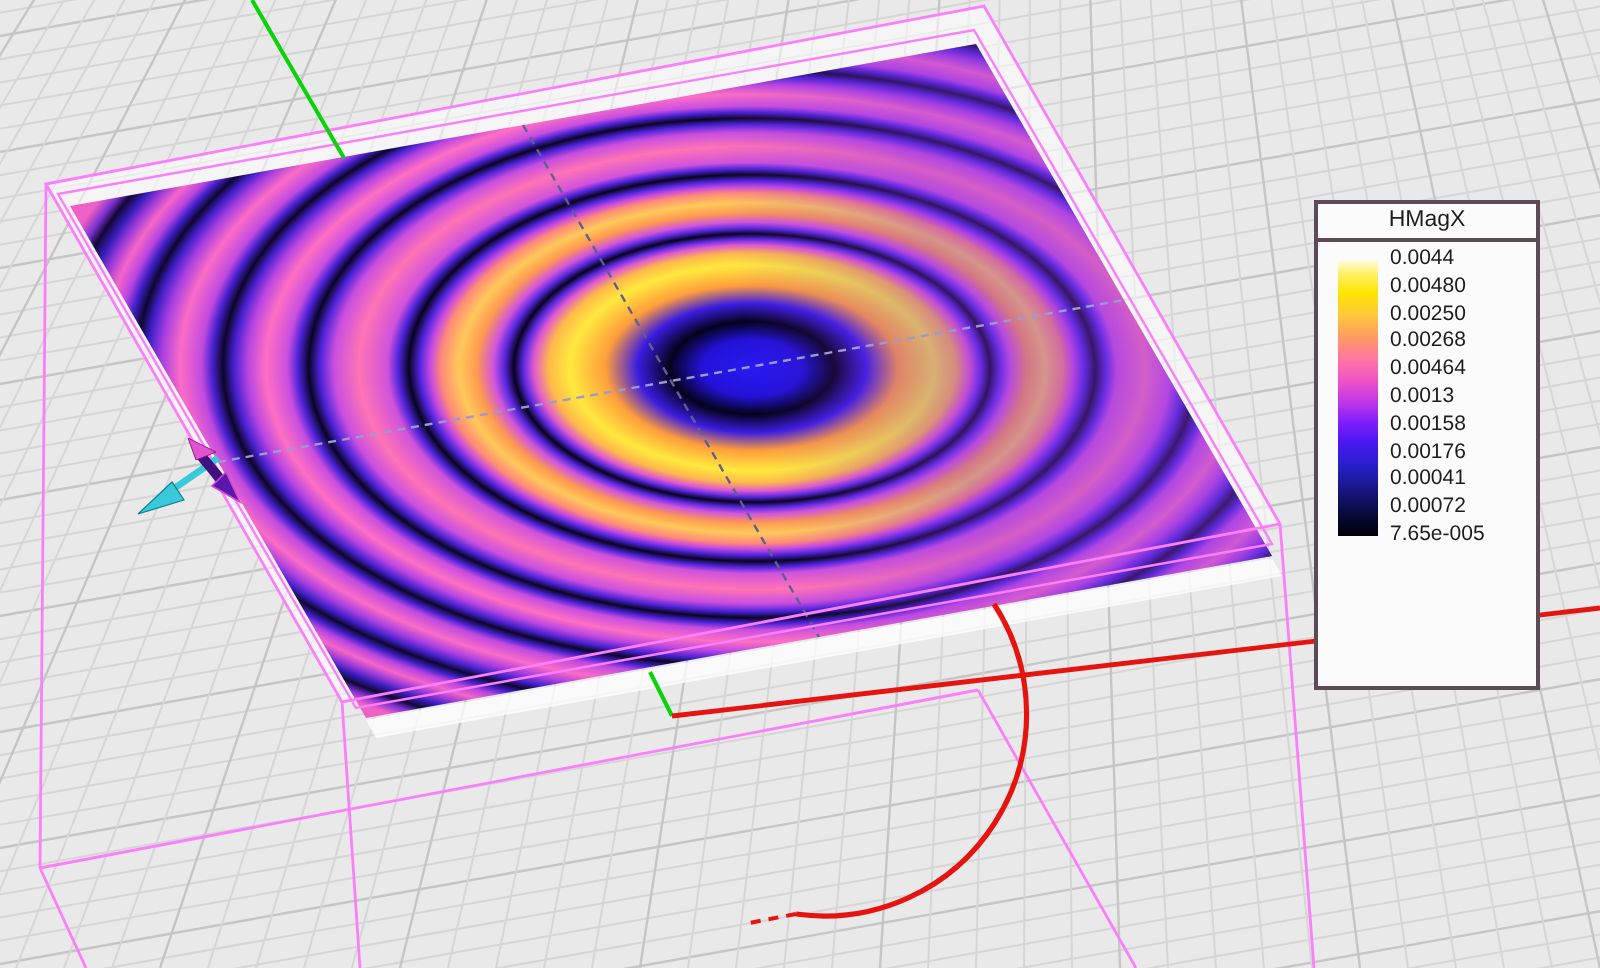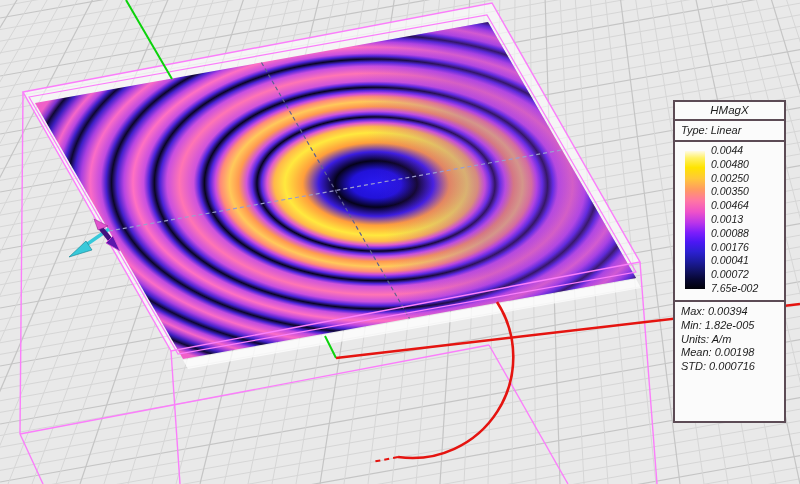--- a/index.html
+++ b/index.html
@@ -4,24 +4,23 @@
 <style>
   html,body{margin:0;padding:0;background:#b0b0b0;}
   #stage{
     position:relative;width:800px;height:484px;overflow:hidden;
     background:#e9e9e9;
     font-family:"Liberation Sans", sans-serif;
   }
   #scene{position:absolute;left:0;top:0;}
   
   .legend{
-    position:absolute;left:673px;top:100px;width:113px;height:323px;
+    position:absolute;left:657px;top:100px;width:113px;height:245px;
     box-sizing:border-box;background:#fbfbfb;border:2px solid #5c4b55;
     color:#1c1c1c;
-    font-style:italic;
   }
   .leg-title{
     height:17px;line-height:17px;text-align:center;font-size:11.5px;
     border-bottom:2px solid #5c4b55;
   }
   .leg-type{
     height:19px;line-height:19px;padding-left:6px;font-size:11px;
     border-bottom:2px solid #5c4b55;
   }
   .leg-scale{position:relative;height:158px;}
@@ -278,41 +277,32 @@
       <line x1="109" y1="229" x2="86" y2="245" stroke="#38c9da" stroke-width="3.5"></line>
       <polygon points="69,257 86,241 92,250" fill="#38c9da" stroke="#117d8e" stroke-width="0.6"></polygon>
       <line x1="99" y1="226" x2="113" y2="243" stroke="#41117f" stroke-width="5"></line>
       <polygon points="120,251 106,243 113,236" fill="#5a17ad" stroke="#cf49cf" stroke-width="0.8"></polygon>
       <polygon points="94,219 108,226 98,230" fill="#e253cd" stroke="#8a1e8a" stroke-width="0.5"></polygon>
     </g>
   </svg>
 
   <div class="legend">
     <div class="leg-title">HMagX</div>
-    <div class="leg-type">Type: Linear</div>
     <div class="leg-scale">
       <div class="leg-bar"></div>
       <div class="leg-vals">
 
       <div class="leg-val">0.0044</div>
           <div class="leg-val">0.00480</div>
           <div class="leg-val">0.00250</div>
-          <div class="leg-val">0.00350</div>
+          <div class="leg-val">0.00268</div>
           <div class="leg-val">0.00464</div>
           <div class="leg-val">0.0013</div>
-          <div class="leg-val">0.00088</div>
+          <div class="leg-val">0.00158</div>
           <div class="leg-val">0.00176</div>
           <div class="leg-val">0.00041</div>
           <div class="leg-val">0.00072</div>
-          <div class="leg-val">7.65e-002</div>
+          <div class="leg-val">7.65e-005</div>
         </div>
     </div>
-    <div class="leg-stats">
-
-    <div class="leg-stat">Max: 0.00394</div>
-        <div class="leg-stat">Min: 1.82e-005</div>
-        <div class="leg-stat">Units: A/m</div>
-        <div class="leg-stat">Mean: 0.00198</div>
-        <div class="leg-stat">STD: 0.000716</div>
-      </div>
   </div>
 
 </div>
 
 </body></html>

